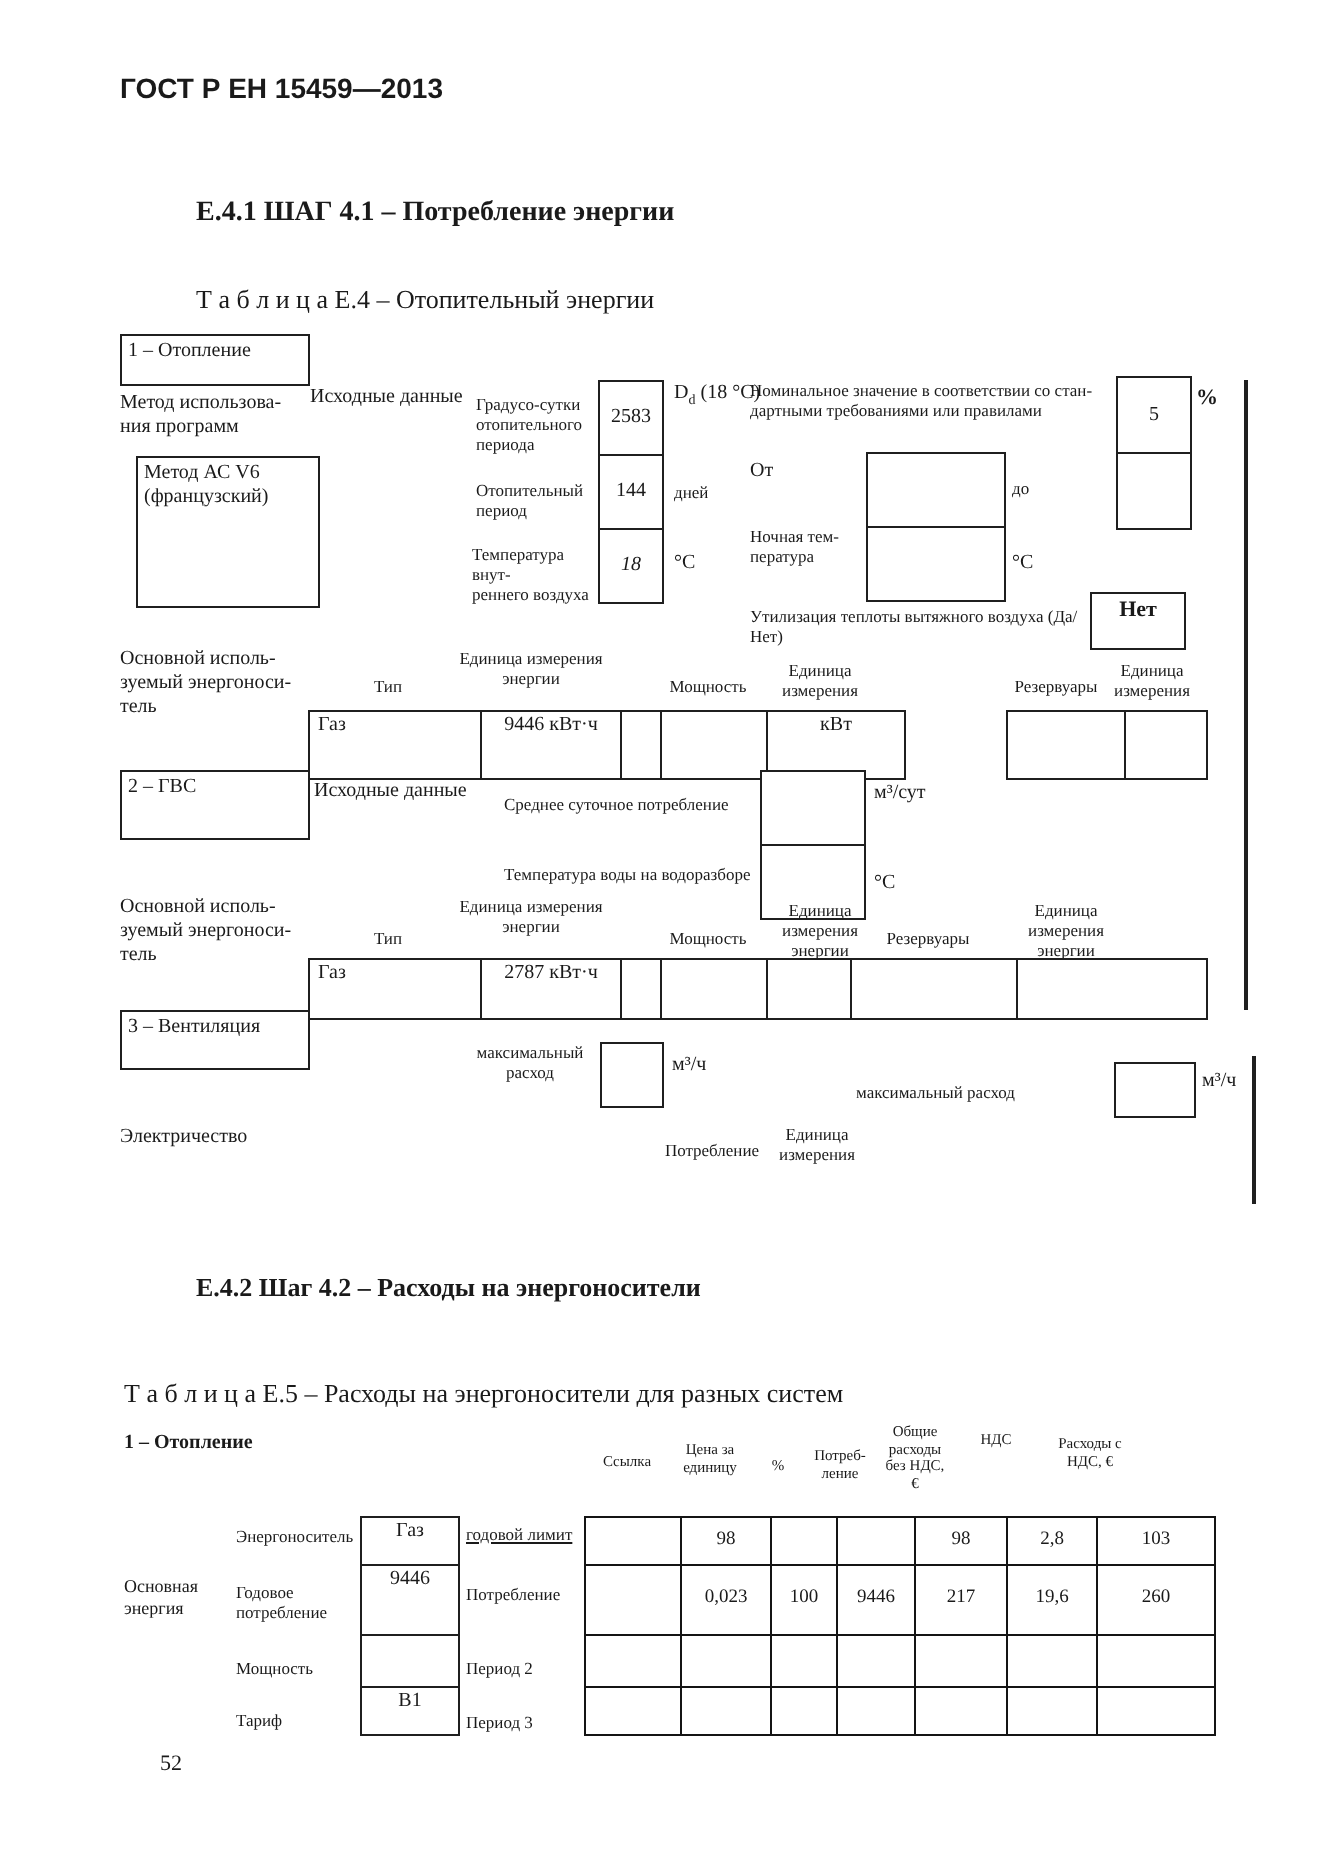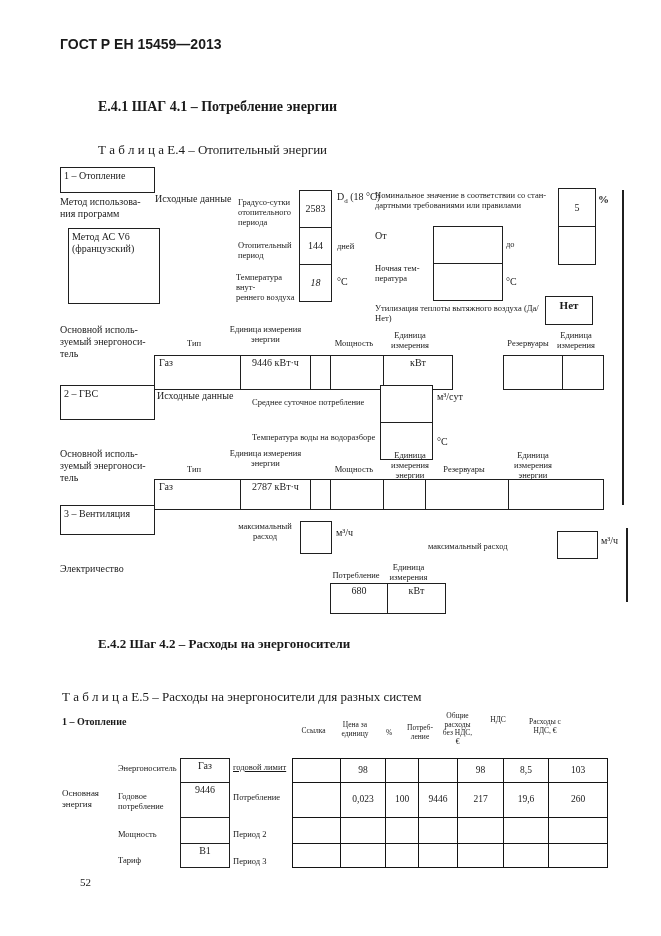--- a/index.html
+++ b/index.html
@@ -222,28 +222,20 @@
   <div class="box" style="left:300px; top:521px; width:32px; height:33px;"></div>
   <div class="abs t10" style="left:336px; top:527px;">м³/ч</div>
   <div class="abs t8" style="left:428px; top:541px; width:110px;">максимальный расход</div>
   <div class="box" style="left:557px; top:531px; width:41px; height:28px;"></div>
   <div class="abs t10" style="left:601px; top:535px;">м³/ч</div>
 
   <div class="abs t10" style="left:60px; top:563px;">Электричество</div>
   <div class="abs t8 ctr" style="left:330px; top:570px; width:52px;">Потребление</div>
   <div class="abs t8 ctr" style="left:382px; top:562px; width:53px;">Единица
 измерения</div>
-  <table class="grp" style="left:330px; top:583px; width:105px;">
-    <tbody>
-        <tr style="height:30px;">
-      <td style="width:52px;">680</td>
-      <td style="width:53px;">кВт</td>
-    </tr>
-  </tbody>
-    </table>
 
   <div class="abs b t13" style="left:98px; top:636px;">Е.4.2 Шаг 4.2 – Расходы на энергоносители</div>
   <div class="abs t13" style="left:62px; top:689px;">Т а б л и ц а  Е.5 – Расходы на энергоносители для разных систем</div>
 
   <div class="abs b t10" style="left:62px; top:716px;">1 – Отопление</div>
 
   <div class="abs t7 ctr" style="left:292px; top:727px; width:43px;">Ссылка</div>
   <div class="abs t7 ctr" style="left:335px; top:721px; width:40px;">Цена за
 единицу</div>
   <div class="abs t7 ctr" style="left:375px; top:729px; width:28px;">%</div>
@@ -289,21 +281,21 @@
   <div class="abs t8" style="left:233px; top:856px; width:58px;">Период 3</div>
 
   <table class="grp grid" style="left:292px; top:758px; width:280px;">
     <tbody>
         <tr style="height:24px;">
       <td style="width:43px;"></td>
       <td style="width:40px;">98</td>
       <td style="width:28px;"></td>
       <td style="width:34px;"></td>
       <td style="width:41px;">98</td>
-      <td style="width:40px;">8,5</td>
+      <td style="width:40px;">2,8</td>
       <td style="width:54px;">103</td>
     </tr>
     <tr style="height:35px;">
       <td></td>
       <td>0,023</td>
       <td>100</td>
       <td>9446</td>
       <td>217</td>
       <td>19,6</td>
       <td>260</td>

